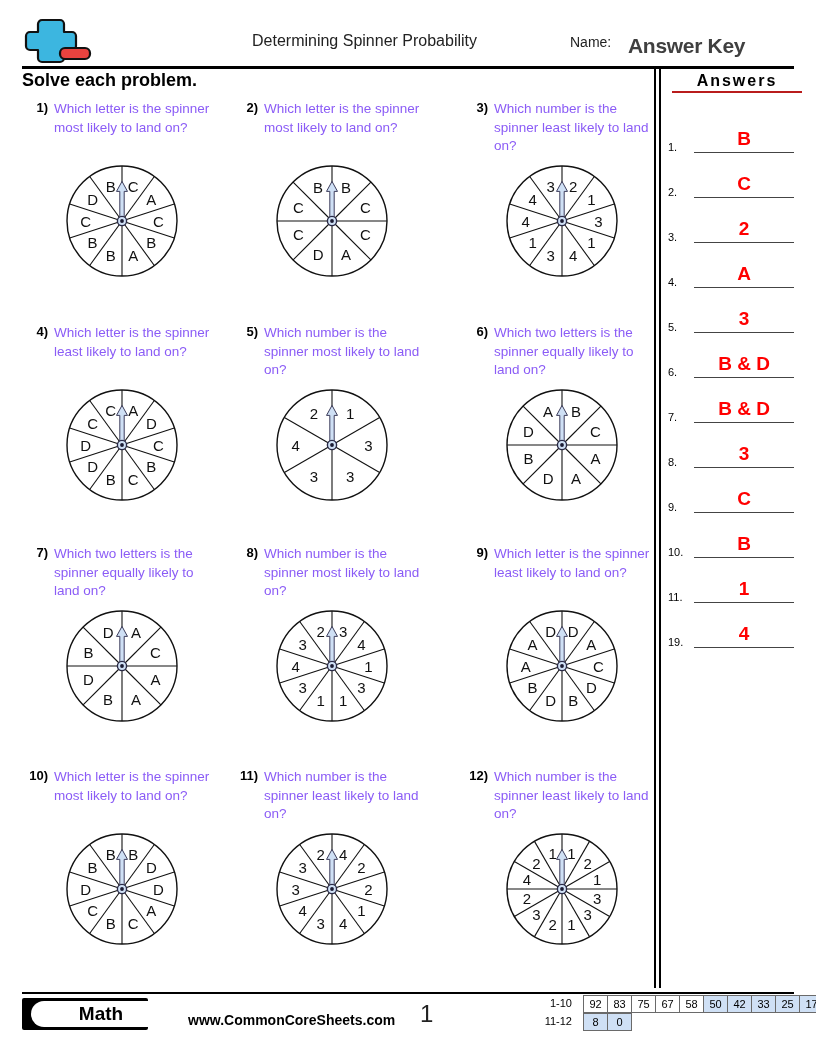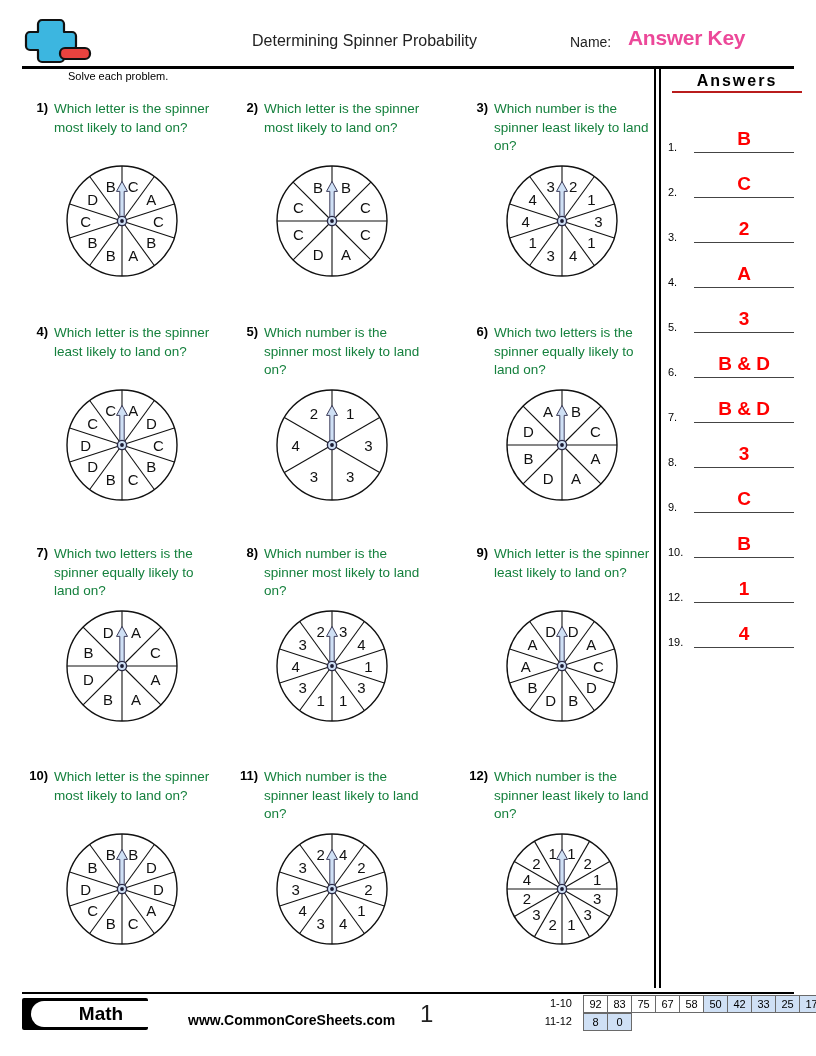--- a/index.html
+++ b/index.html
@@ -15,46 +15,46 @@
 
   
   .header{position:absolute;left:22px;top:14px;width:772px;height:52px;}
   .logo{position:absolute;left:0;top:4px;width:72px;height:46px;}
   .title{
     position:absolute;left:155px;top:18px;width:375px;
     text-align:center;font-size:16px;color:#222;
   }
   .name-label{position:absolute;left:548px;top:20px;font-size:14px;color:#222;}
   .name-value{
-    position:absolute;left:606px;top:12px;font-size:21px;font-weight:bold;
-    color:#ec4899;letter-spacing:-0.3px;
+    position:absolute;left:606px;top:20px;font-size:21px;font-weight:bold;
+    color:#404040;letter-spacing:-0.3px;
   }
   .hrule{position:absolute;left:22px;top:66px;width:772px;height:3px;background:#000;}
-  .solve{position:absolute;left:22px;top:70px;font-size:11px;font-weight:normal;margin-left:46px;}
+  .solve{position:absolute;left:22px;top:70px;font-size:18px;font-weight:bold;}
 
   
   .ans-divider-a{position:absolute;left:654px;top:68px;width:2px;height:920px;background:#000;}
   .ans-divider-b{position:absolute;left:659px;top:68px;width:2px;height:920px;background:#000;}
   .answers-title{
     position:absolute;left:672px;top:72px;width:130px;text-align:center;
     font-size:16px;font-weight:bold;letter-spacing:2px;
     border-bottom:2px solid #b91c1c;padding-bottom:1px;
   }
   .ans-row{position:absolute;left:668px;width:128px;height:45px;}
   .ans-num{position:absolute;left:0;bottom:0px;font-size:11px;}
   .ans-line{position:absolute;left:26px;bottom:0px;width:100px;border-bottom:1.3px solid #444;}
   .ans-val{
     position:absolute;left:26px;bottom:3px;width:100px;text-align:center;
     font-size:19px;font-weight:bold;color:#ff0000;letter-spacing:0px;
   }
 
   
   .prob{position:absolute;width:200px;}
   .prob-num{position:absolute;left:0;top:0;font-size:13px;font-weight:bold;text-align:right;width:26px;}
-  .prob-text{position:absolute;left:32px;top:0;width:168px;font-size:13.5px;line-height:18.5px;color:#15803d;}
+  .prob-text{position:absolute;left:32px;top:0;width:168px;font-size:13.5px;line-height:18.5px;color:#8b5cf6;}
   .spinner-wrap{position:absolute;left:0;top:62px;width:200px;text-align:center;}
 
   
   .footline{position:absolute;left:22px;top:992px;width:772px;height:2px;background:#000;}
   .mathbadge{
     position:absolute;left:22px;top:998px;width:126px;height:32px;
     background:#000;border-radius:2px;
   }
   .mathbadge span{
     position:absolute;left:9px;top:3px;width:140px;height:26px;
@@ -143,21 +143,21 @@
         <div class="ans-num">9.</div>
         <div class="ans-val">C</div>
         <div class="ans-line"></div>
       </div>
       <div class="ans-row" style="top: 513px;">
         <div class="ans-num">10.</div>
         <div class="ans-val">B</div>
         <div class="ans-line"></div>
       </div>
       <div class="ans-row" style="top: 558px;">
-        <div class="ans-num">12.</div>
+        <div class="ans-num">11.</div>
         <div class="ans-val">1</div>
         <div class="ans-line"></div>
       </div>
       <div class="ans-row" style="top: 603px;">
         <div class="ans-num">19.</div>
         <div class="ans-val">4</div>
         <div class="ans-line"></div>
       </div>
     </div>
 

